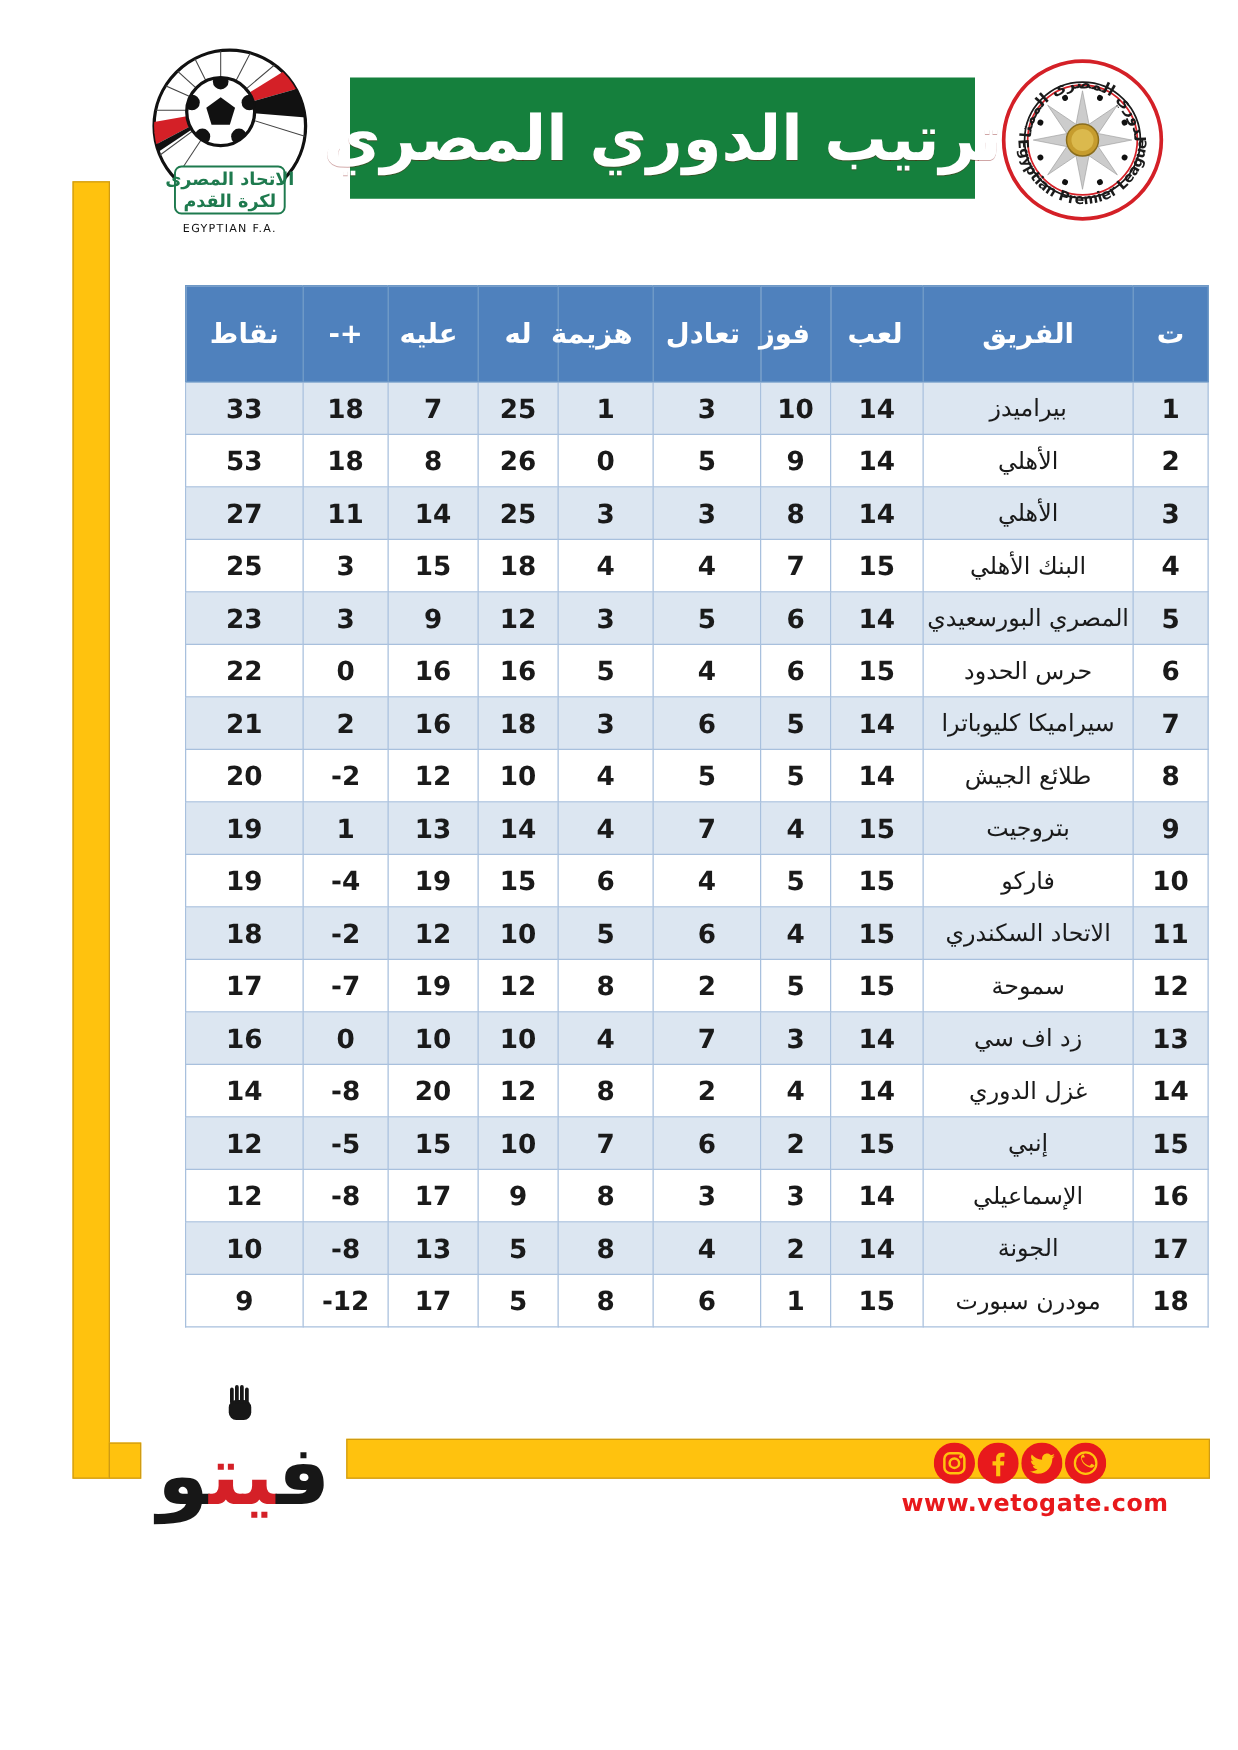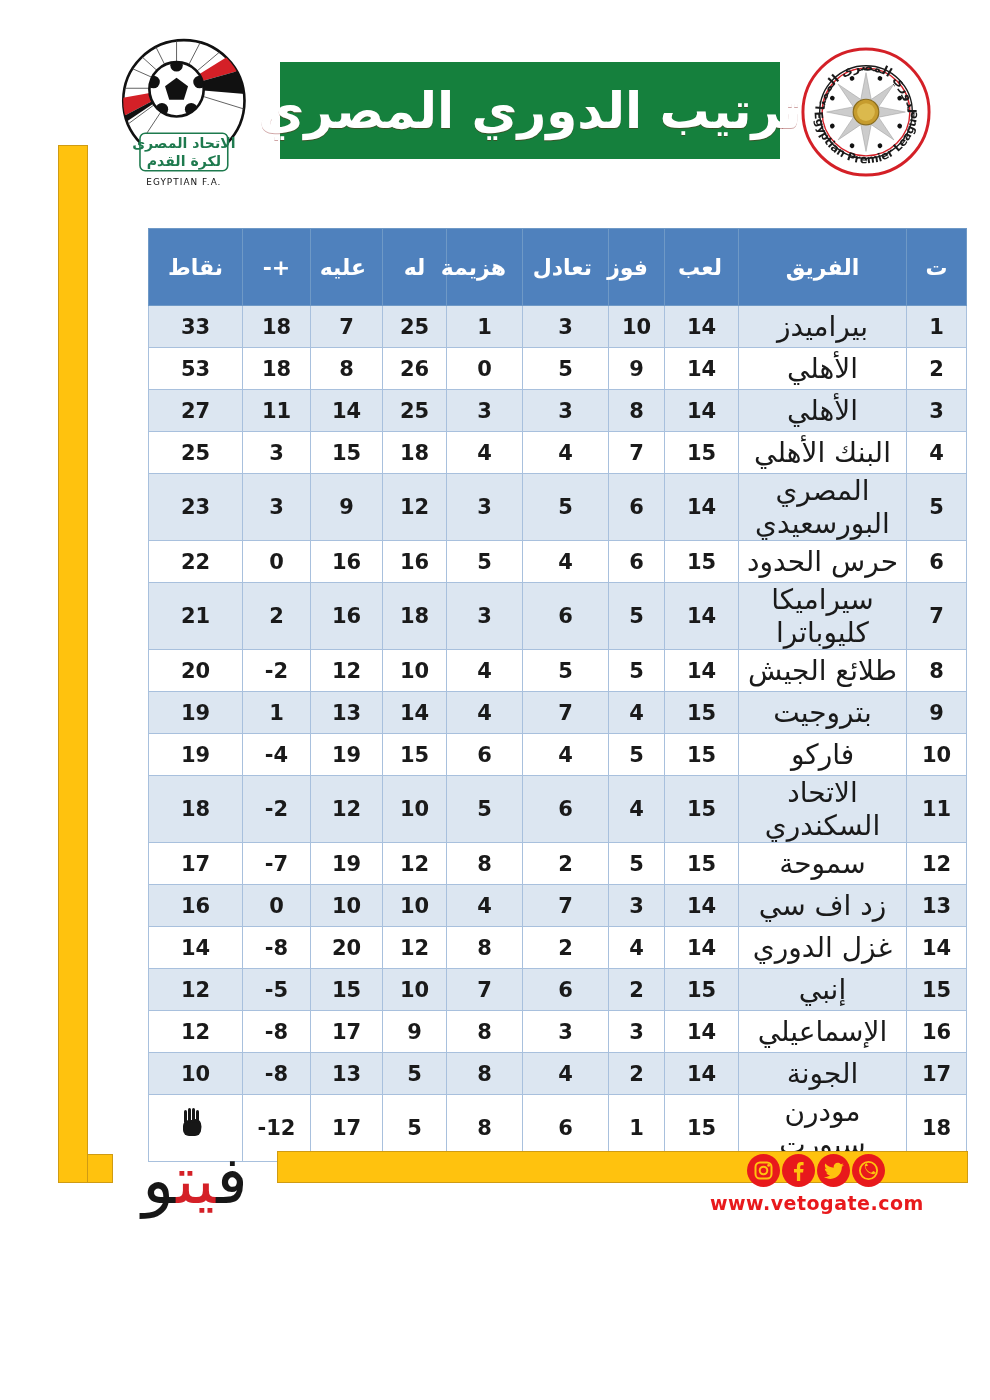--- a/index.html
+++ b/index.html
@@ -22,39 +22,39 @@
                 text-shadow:0 1px 0 rgba(120,0,0,.35);}
   .epl-logo{position:absolute;left:799px;top:44px;width:134px;height:140px;}
 
   
   table.standings{position:absolute;left:148px;top:228px;width:818px;border-collapse:collapse;
           table-layout:fixed;direction:rtl;border:1px solid #7f9fc6;}
   table.standings th{background:#4f81bd;color:#ffffff;font-size:22px;font-weight:bold;
           height:44px;border:1px solid #6f99c6;padding:16px;text-align:center;}
   table.standings td{height:41px;border:1px solid #a8c0dd;padding:0;text-align:center;
           font-size:21px;font-weight:bold;color:#1a1a1a;direction:ltr;}
-  table.standings td.team-cell{font-weight:normal;font-size:28px;direction:rtl;}
+  table.standings td.team-cell{font-weight:normal;font-size:19px;direction:rtl;}
   table.standings tr.band td{background:#dce6f1;}
   table.standings tr.plain td{background:#ffffff;}
   
   .standings col:nth-child(1){width:60px;}  .standings col:nth-child(2){width:168px;}
   .standings col:nth-child(3){width:74px;}  .standings col:nth-child(4){width:56px;}
   .standings col:nth-child(5){width:86px;}  .standings col:nth-child(6){width:76px;}
   .standings col:nth-child(7){width:64px;}  .standings col:nth-child(8){width:72px;}
   .standings col:nth-child(9){width:68px;}  .standings col:nth-child(10){width:94px;}
 
   
   .veto{position:absolute;left:115px;top:1114px;width:160px;height:100px;direction:rtl;
         display:flex;align-items:flex-end;justify-content:center;}
-  .veto-text{font-size:66px;font-weight:normal;line-height:1;color:#171717;letter-spacing:-2px;}
+  .veto-text{font-size:66px;font-weight:bold;line-height:1;color:#171717;letter-spacing:-2px;}
   .veto-text .red{color:#d42027;}
   .veto-hand{position:absolute;left:64px;top:-6px;}
   .social{position:absolute;left:747px;top:1154px;display:flex;gap:2px;}
   .social .icn{width:33px;height:33px;display:block;cursor:pointer;}
-  .website{position:absolute;left:710px;top:1192px;width:225px;text-align:left;
+  .website{position:absolute;left:710px;top:1192px;width:225px;text-align:right;
            color:#e8191c;font-size:19px;font-weight:bold;letter-spacing:.5px;}
 </style>
 </head>
 <body>
 
 <div class="page">
 
   <div class="vbar"></div>
   <div class="vbar-foot"></div>
 

